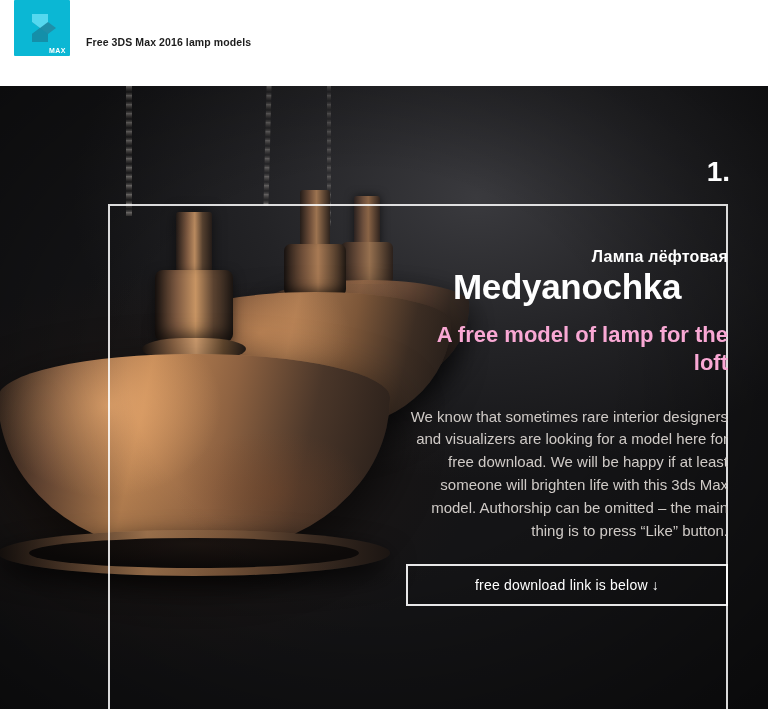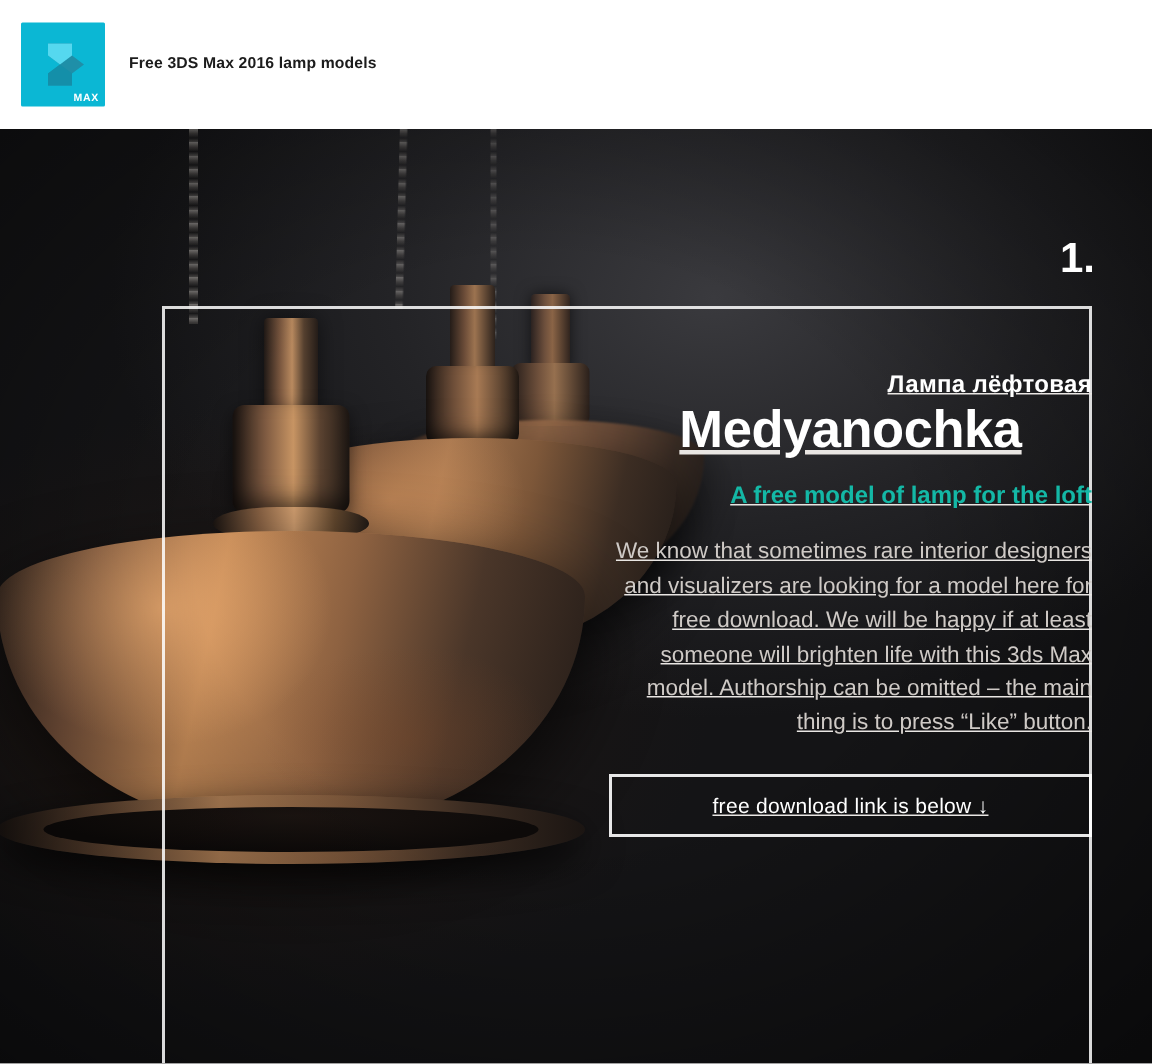--- a/index.html
+++ b/index.html
@@ -22,21 +22,20 @@
   }
 
   
   .header {
     position: absolute;
     left: 0; top: 0;
     width: 768px;
     height: 86px;
     background: #ffffff;
     display: flex;
-    align-items: center;
     padding-left: 14px;
     box-sizing: border-box;
   }
   .logo {
     width: 56px;
     height: 56px;
     background: #0bb7d4;
     position: relative;
     flex: 0 0 auto;
     border-radius: 1px;
@@ -235,21 +234,20 @@
   }
 
   
   .panel {
     position: absolute;
     right: 40px;
     top: 162px;
     width: 322px;
     text-align: right;
     color: #e9e6e3;
-    text-decoration: underline;
   }
   .subtitle {
     font-size: 16px;
     font-weight: bold;
     color: #ffffff;
     letter-spacing: 0.2px;
     margin-bottom: 2px;
   }
   .bigtitle {
     font-size: 35px;
@@ -260,24 +258,24 @@
     margin-bottom: 14px;
     text-align: center;
   }
   .para {
     font-size: 13px;
     line-height: 1.52;
     color: #cfcac6;
     margin: 0 0 18px 0;
   }
   .head-en {
-    font-size: 16px;
-    font-weight: bold;
-    color: #14b8a6;
-    margin: 0 0 16px 0;
+    font-size: 22px;
+    font-weight: bold;
+    color: #f9a8d4;
+    margin: 0 0 28px 0;
     line-height: 1.3;
   }
   .para-en {
     font-size: 15px;
     line-height: 1.52;
     color: #cfcac6;
     margin: 0 0 22px 0;
   }
   .cta {
     display: block;

